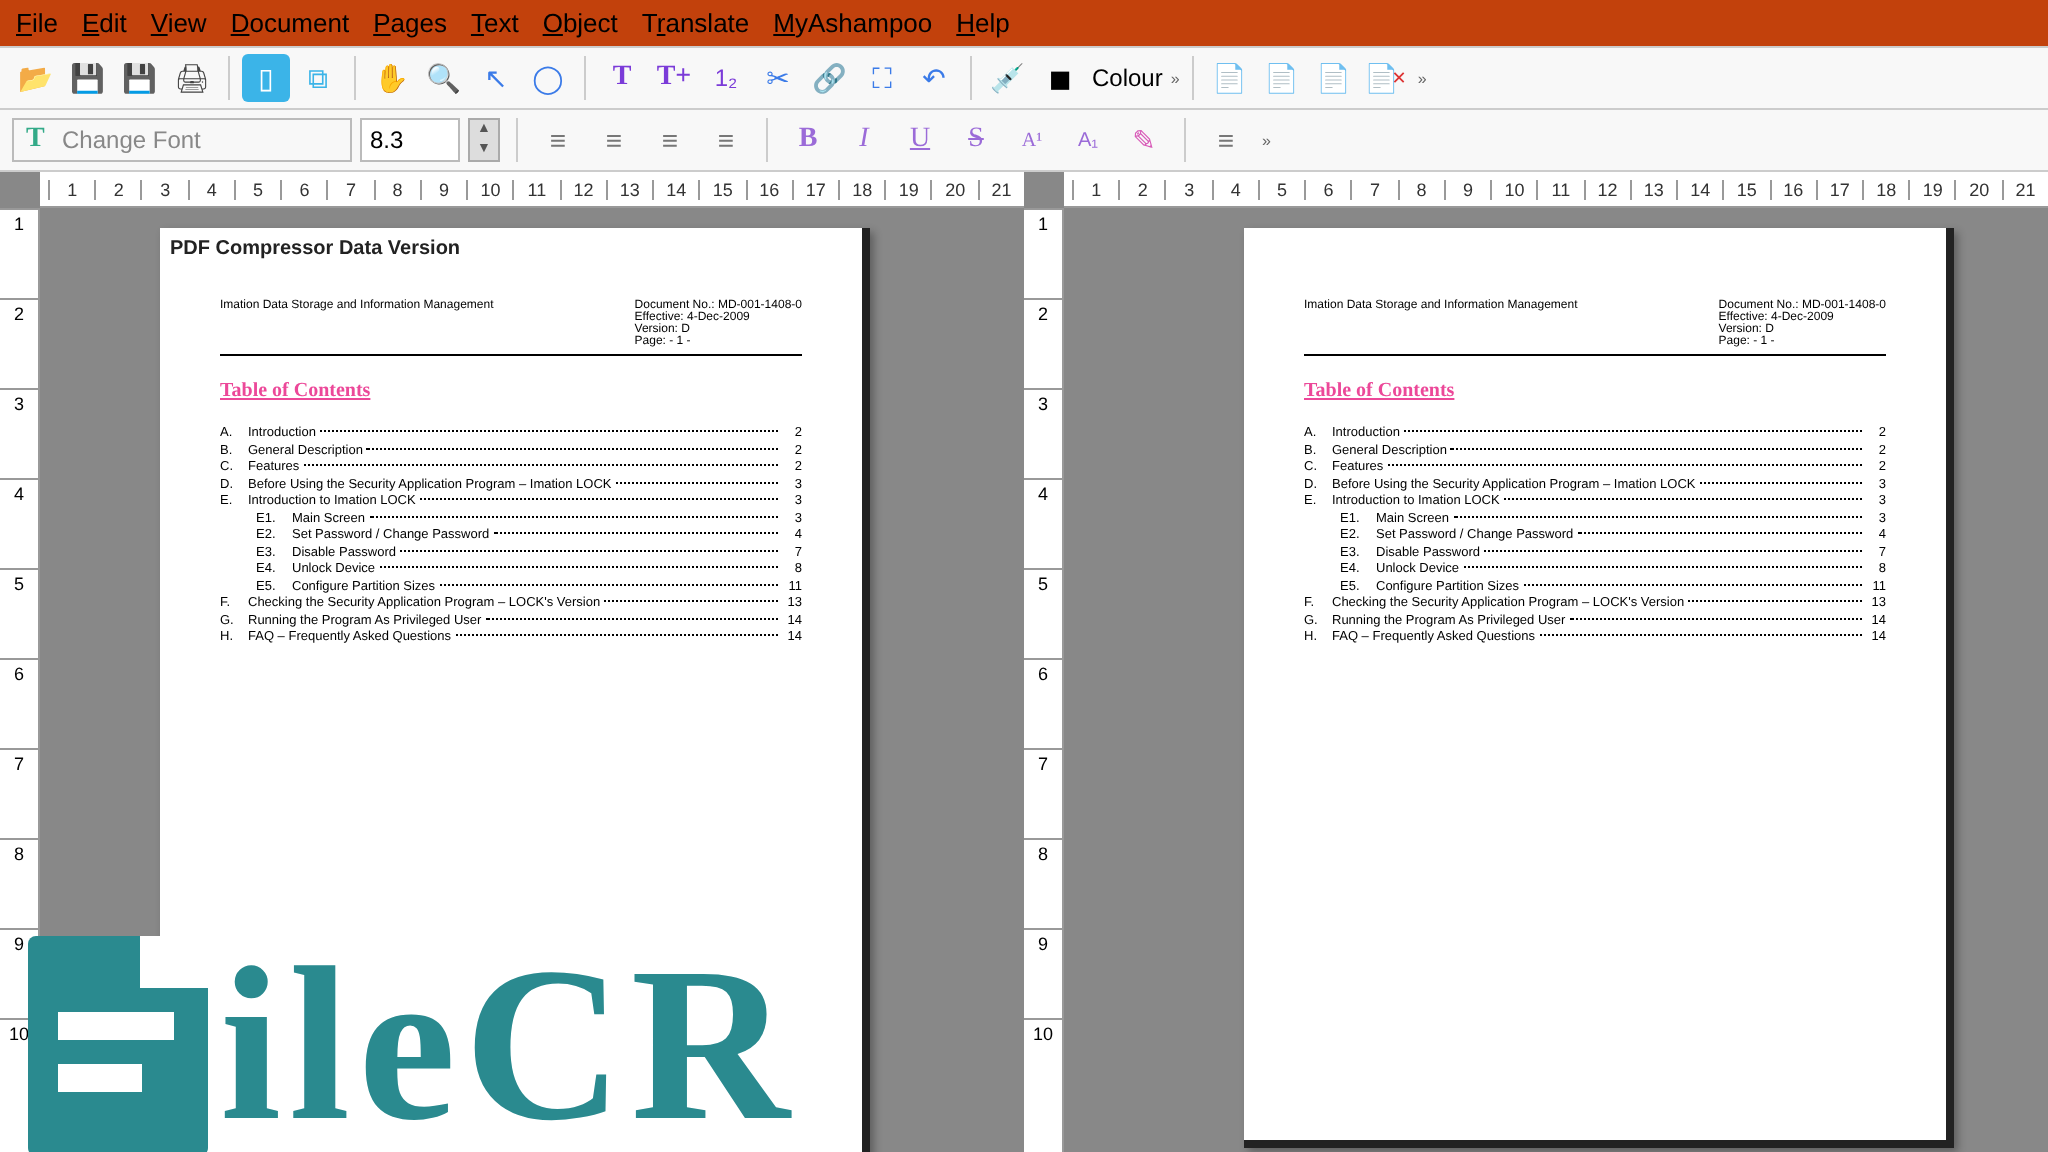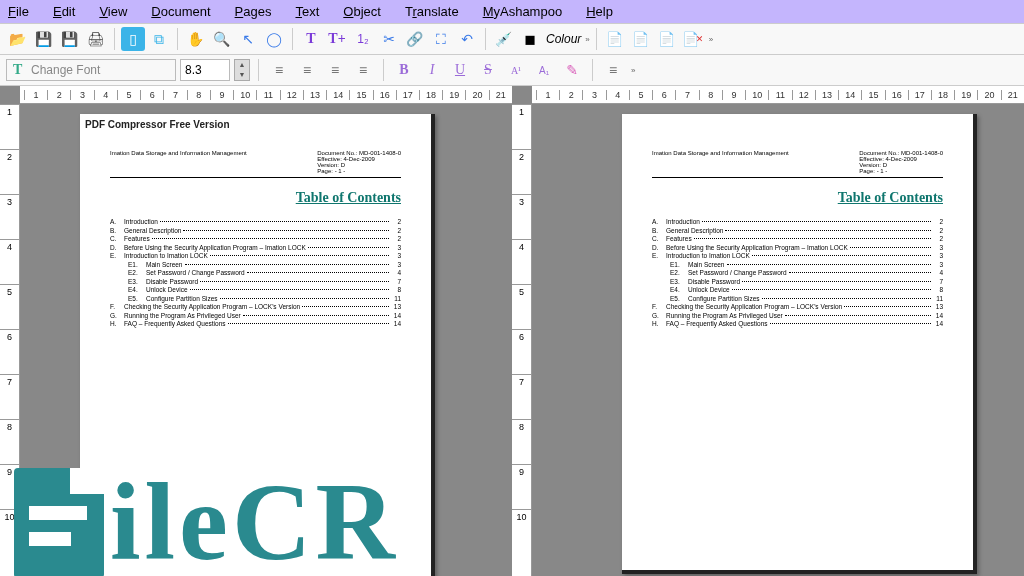--- a/index.html
+++ b/index.html
@@ -1,45 +1,45 @@
 <!DOCTYPE html>
 <html><head>
 <meta charset="utf-8">
 <style>
 * { box-sizing: border-box; margin: 0; padding: 0; }
 body { font-family: Arial, sans-serif; font-size: 12px; background: #fff; width: 1024px; height: 576px; overflow: hidden; position: relative; }
-.menubar { display: flex; gap: 24px; padding: 4px 8px; border-bottom: 1px solid #ccc; background: #c4b5fd; }
+.menubar { display: flex; gap: 12px; padding: 4px 8px; border-bottom: 1px solid #ccc; background: #c2410c; }
 .menubar span { cursor: pointer; font-size: 13px; }
 .menubar span u { text-decoration: underline; }
 .toolbar { display: flex; align-items: center; gap: 2px; padding: 3px 6px; border-bottom: 1px solid #ccc; background: #f8f8f8; flex-wrap: wrap; }
 .tbtn { width: 24px; height: 24px; display: flex; align-items: center; justify-content: center; border-radius: 3px; cursor: pointer; font-size: 14px; }
 .sep { width: 1px; height: 22px; background: #ccc; margin: 0 4px; }
 .fontbar { display: flex; align-items: center; gap: 4px; padding: 3px 6px; border-bottom: 1px solid #ccc; background: #f8f8f8; }
 .fontsel { width: 170px; height: 22px; border: 1px solid #bbb; padding: 0 24px 0 24px; color: #888; font-size: 12px; display: flex; align-items: center; position: relative; }
 .fontsel::before { content: ""; position: absolute; left: 4px; top: 3px; width: 14px; height: 14px; border-left: 2px solid #4a6; border-bottom: 2px solid #4a6; }
 .fontsel::before { border: none; }
 .fontT { position: absolute; left: 6px; color: #3a8; font-weight: bold; font-family: Georgia, serif; font-size: 14px; }
 .sizesel { width: 50px; height: 22px; border: 1px solid #bbb; text-align: left; padding: 0 4px; font-size: 12px; }
 .spin { width: 16px; height: 22px; background: #ddd; border: 1px solid #aaa; display: flex; flex-direction: column; }
 .spin div { flex: 1; font-size: 7px; text-align: center; line-height: 10px; color: #555; }
-.colourlbl { font-size: 12px; margin-left: 2px; font-style: italic; }
+.colourlbl { font-size: 12px; margin-left: 2px; }
 .workspace { display: flex; height: calc(100% - 84px); background: #888; position: relative; }
 .panel { flex: 1; position: relative; overflow: hidden; }
 .ruler-h { position: absolute; top: 0; left: 20px; right: 0; height: 18px; background: #fff; border-bottom: 1px solid #999; font-size: 8px; display: flex; align-items: center; overflow: hidden; white-space: nowrap; color: #333; padding-left: 4px; }
 .ruler-h span { display: inline-block; width: 45px; text-align: center; border-left: 1px solid #999; font-size: 9px; position: relative; }
 .ruler-v { position: absolute; top: 18px; left: 0; bottom: 0; width: 20px; background: #fff; border-right: 1px solid #999; display: flex; flex-direction: column; overflow: hidden; }
 .ruler-v span { display: block; height: 45px; text-align: center; border-top: 1px solid #999; font-size: 9px; writing-mode: horizontal-tb; padding-top: 2px; }
 .canvas { position: absolute; top: 18px; left: 20px; right: 0; bottom: 0; background: #888; overflow: hidden; }
 .page { position: absolute; background: #fff; box-shadow: 2px 2px 4px rgba(0,0,0,.3); border-right: 4px solid #222; border-bottom: 4px solid #222; padding: 26px 30px; font-size: 7px; }
 .page.left { top: 10px; left: 60px; width: 355px; height: 470px; }
 .page.right { top: 10px; left: 90px; width: 355px; height: 460px; }
 .watermark { position: absolute; top: 5px; left: 5px; font-size: 10px; font-weight: bold; color: #222; }
 .dochdr { display: flex; justify-content: space-between; font-size: 6px; border-bottom: 1px solid #000; padding-bottom: 3px; margin-bottom: 12px; margin-top: 10px; }
 .dochdr .r div { white-space: nowrap; }
-.toctitle { text-align: right; color: #0f766e; font-family: Georgia, serif; font-size: 14px; text-decoration: underline; font-weight: bold; margin: 8px 0 12px; }
+.toctitle { text-align: left; color: #ec4899; font-family: Georgia, serif; font-size: 10px; text-decoration: underline; font-weight: bold; margin: 8px 0 12px; }
 .tocrow { display: flex; font-size: 6.5px; margin: 1.5px 0; align-items: baseline; }
 .tocrow .idx { width: 14px; }
 .tocrow .lbl { flex: 0 0 auto; }
 .tocrow .dots { flex: 1; border-bottom: 1px dotted #000; margin: 0 2px; position: relative; top: -2px; }
 .tocrow .pg { width: 10px; text-align: right; }
 .tocrow.sub { padding-left: 18px; }
 .tocrow.sub .idx { width: 18px; }
 .logo { position: absolute; left: 14px; bottom: -10px; display: flex; align-items: center; font-family: Georgia, serif; font-weight: bold; font-size: 110px; color: #2a8a8f; z-index: 50; letter-spacing: 4px; }
 .logo .box { width: 90px; height: 110px; background: #2a8a8f; margin-right: 6px; position: relative; border-radius: 4px; }
 .logo .box::before, .logo .box::after { content: ""; position: absolute; background: #fff; left: 15px; height: 14px; }
@@ -158,21 +158,21 @@
         <span>4</span>
         <span>5</span>
         <span>6</span>
         <span>7</span>
         <span>8</span>
         <span>9</span>
         <span>10</span>
       </div>
     <div class="canvas">
       <div class="page left" id="pageL">
-          <div class="watermark">PDF Compressor Free Version</div>
+          <div class="watermark">PDF Compressor Data Version</div>
           <div class="dochdr">
             <div class="l">Imation Data Storage and Information Management</div>
             <div class="r">
               <div>Document No.:  MD-001-1408-0</div>
               <div>Effective:          4-Dec-2009</div>
               <div>Version:            D</div>
               <div>Page:                - 1 -</div>
             </div>
           </div>
           <div class="toctitle">Table of Contents</div>

